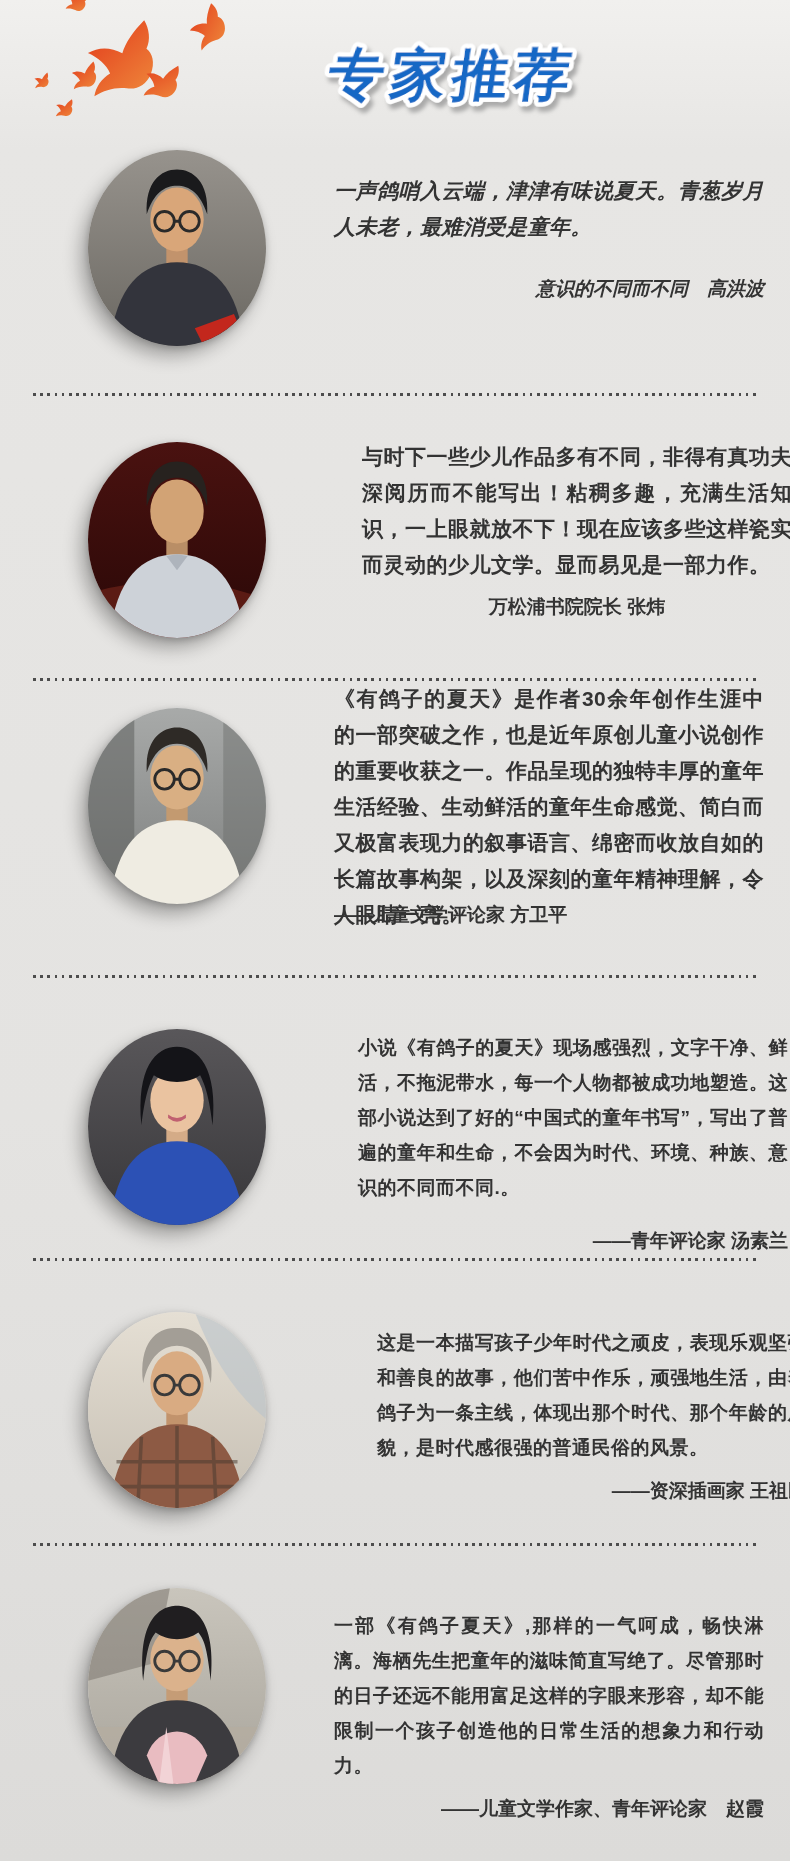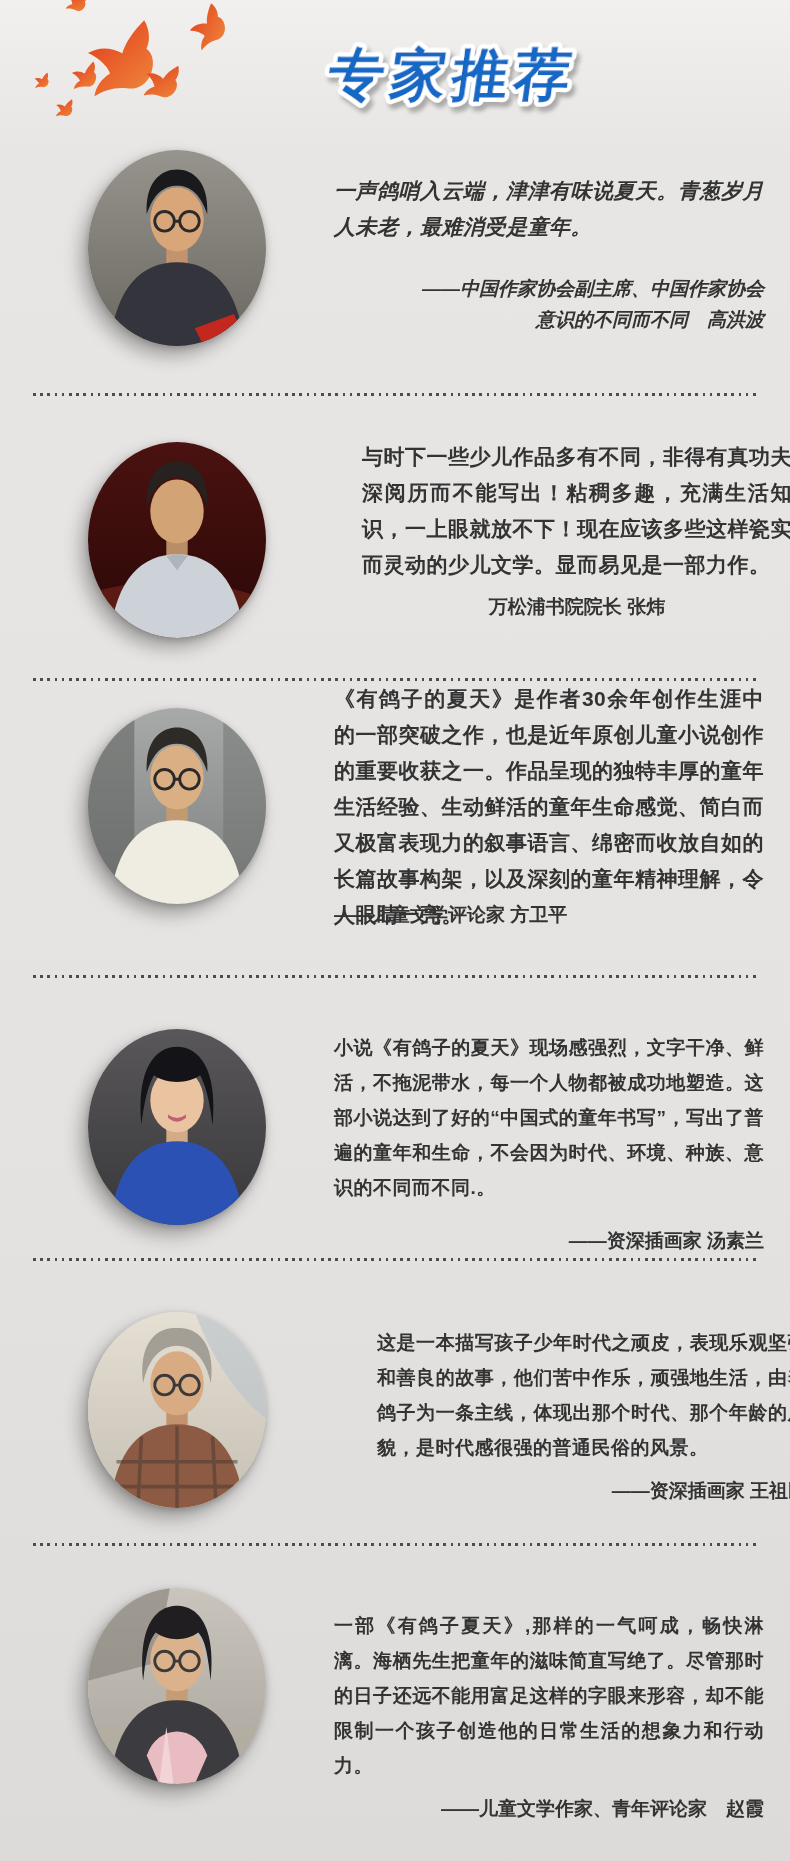--- a/index.html
+++ b/index.html
@@ -34,21 +34,21 @@
   .s1 .avatar{top:10px;}
   .s2 .avatar{top:45px;}
   .s3 .avatar{top:60px;}
   .s4 .avatar{top:50px;}
   .s5 .avatar{top:50px;}
   .s6 .avatar{top:41px;}
   .tblock{position:absolute;left:334px;width:430px;}
   .s1 .tblock{top:33px;font-style:italic;}
   .s2 .tblock{top:42px;margin-left:28px;}
   .s3 .tblock{top:33px;}
-  .s4 .tblock{top:51px;}
+  .s4 .tblock{top:51px;margin-left:24px;}
   .s5 .tblock{top:63px;margin-left:43px;}
   .s6 .tblock{top:61px;}
   .quote{
     margin:0;font-size:21px;line-height:36px;letter-spacing:.5px;
     color:#333;font-weight:600;text-align:justify;word-break:break-all;
   }
   .small .quote{font-size:19px;line-height:35px;letter-spacing:.5px;}
   .attr{
     color:#333;font-weight:600;font-size:19px;line-height:31px;margin-top:14px;
   }
@@ -119,21 +119,20 @@
             <circle cx="57" cy="40" r="5.5"></circle>
             <path d="M48.5,40 h3"></path>
         </g>
         <path d="M12,112 C15,77 30,63 50,63 C70,63 85,77 88,112 Z" fill="#33343c"></path>
         <path d="M60,100 L82,92 L88,106 L66,112 Z" fill="#c3271d"></path>
       </svg>
     </div>
     <div class="tblock">
       <p class="quote">一声鸽哨入云端，津津有味说夏天。青葱岁月人未老，最难消受是童年。</p>
       <div class="attr right">
-        <div>——中国作家协会副主席、中国作家协会</div>
         <div>意识的不同而不同　高洪波</div>
       </div>
     </div>
   </div>
 
   <div class="divider d1"></div>
 
   <div class="section s2">
     <div class="avatar">
       <svg viewBox="0 0 100 110" preserveAspectRatio="none">
@@ -208,21 +207,21 @@
         <rect x="44" y="53" width="12" height="12" rx="2" fill="#d4ab87"></rect>
         <ellipse cx="50" cy="40" rx="15" ry="18" fill="#eac3a0"></ellipse>
         <path d="M30,54 C27,22 38,10 50,10 C62,10 73,22 70,54 C68,38 66,32 63,26 C56,31 44,31 37,26 C34,32 32,38 30,54 Z" fill="#141418"></path>
         <path d="M45,48 Q50,52 55,48 L55,50 Q50,54 45,50 Z" fill="#c06070"></path>
         <path d="M12,112 C15,77 30,63 50,63 C70,63 85,77 88,112 Z" fill="#2c51b5"></path>
       </svg>
     </div>
     <div class="tblock">
       <p class="quote">小说《有鸽子的夏天》现场感强烈，文字干净、鲜活，不拖泥带水，每一个人物都被成功地塑造。这部小说达到了好的“中国式的童年书写”，写出了普遍的童年和生命，不会因为时代、环境、种族、意识的不同而不同.。</p>
       <div class="attr right">
-        <div>——资深插画家 汤素兰</div>
+        <div>——青年评论家 汤素兰</div>
       </div>
     </div>
   </div>
 
   <div class="divider d4"></div>
 
   <div class="section s5 small">
     <div class="avatar">
       <svg viewBox="0 0 100 110" preserveAspectRatio="none">
         <defs>

